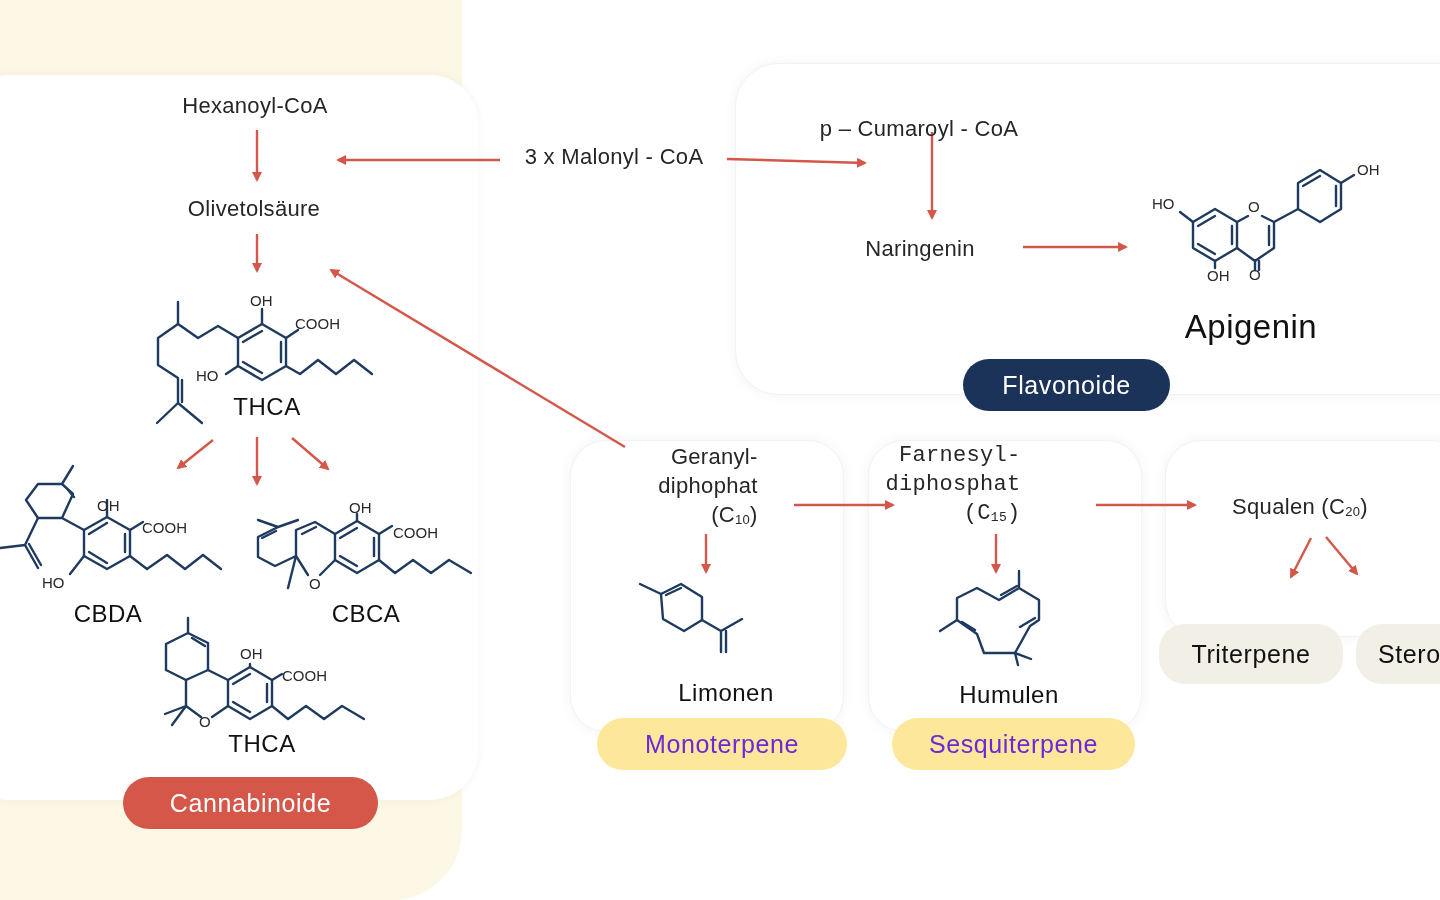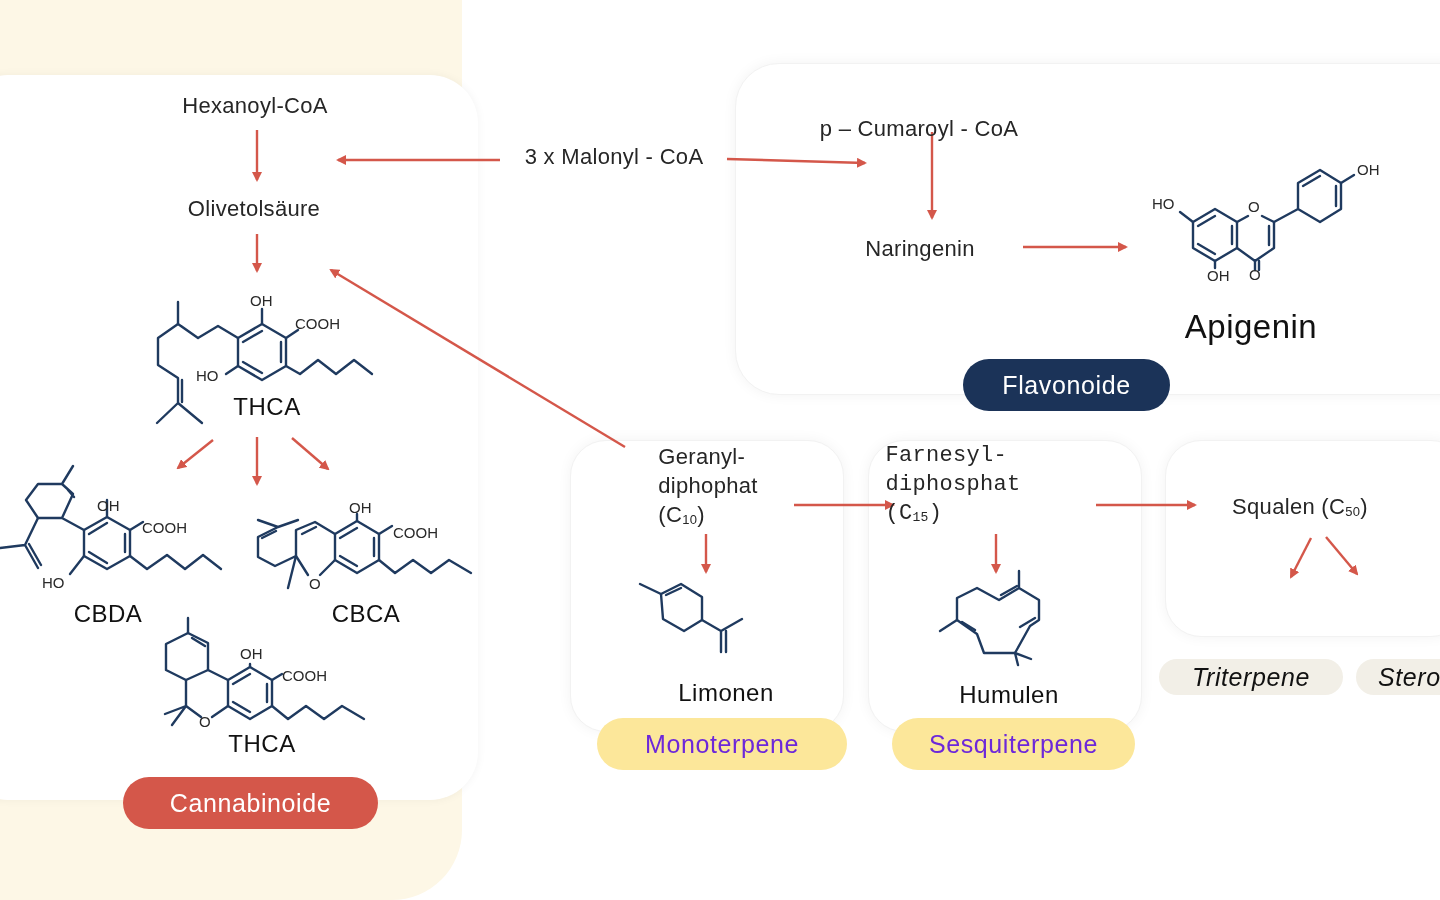--- a/index.html
+++ b/index.html
@@ -7,29 +7,29 @@
   .cream-panel{position:absolute;left:0;top:0;width:462px;height:900px;background:#fdf7e6;border-bottom-right-radius:70px;}
   .card{position:absolute;background:#ffffff;box-shadow:0 0 14px rgba(0,0,0,0.05);border:1px solid #f2f2f2;}
   .card-cannabinoid{left:-40px;top:75px;width:518px;height:725px;border-radius:48px;border:none;box-shadow:0 0 10px rgba(0,0,0,0.05);}
   .card-flavonoid{left:735px;top:63px;width:760px;height:330px;border-radius:44px;}
   .card-mono{left:570px;top:440px;width:272px;height:290px;border-radius:36px;}
   .card-sesqui{left:868px;top:440px;width:272px;height:290px;border-radius:36px;}
   .card-squalen{left:1165px;top:440px;width:300px;height:195px;border-radius:36px;}
   .lbl{position:absolute;font-size:22px;color:#262626;white-space:nowrap;letter-spacing:0.3px;}
   .lbl.center{transform:translateX(-50%);text-align:center;}
   .name{position:absolute;font-size:24px;color:#111;white-space:nowrap;transform:translateX(-50%);letter-spacing:0.5px;}
-  .multi{position:absolute;font-size:22px;color:#262626;text-align:left;line-height:29px;transform:translateX(-50%);white-space:nowrap;letter-spacing:0.3px;}
+  .multi{position:absolute;font-size:22px;color:#262626;text-align:right;line-height:29px;transform:translateX(-50%);white-space:nowrap;letter-spacing:0.3px;}
   .multi sub{font-size:13px;vertical-align:baseline;position:relative;top:2px;}
   .pill{position:absolute;height:52px;border-radius:26px;display:flex;align-items:center;justify-content:center;font-size:25px;letter-spacing:0.6px;white-space:nowrap;}
   .pill-red{left:123px;top:777px;width:255px;background:#d4574a;color:#ffffff;}
   .pill-navy{left:963px;top:359px;width:207px;background:#1b3358;color:#ffffff;}
   .pill-yellow{background:#fce79a;color:#6d28d9;}
   .pill-mono{left:597px;top:718px;width:250px;}
   .pill-sesqui{left:892px;top:718px;width:243px;}
-  .pill-grey{background:#f2efe7;color:#111;top:659px;height:36px;font-style:italic;}
+  .pill-grey{background:#f2efe7;color:#111;top:624px;height:60px;}
   .pill-tri{left:1159px;width:184px;}
   .pill-ster{left:1356px;width:170px;justify-content:flex-start;padding-left:22px;box-sizing:border-box;}
   svg.overlay{position:absolute;left:0;top:0;width:1440px;height:900px;pointer-events:none;}
   .mol{fill:none;stroke:#1f3a5f;stroke-width:2.4;stroke-linecap:round;stroke-linejoin:round;}
   .atom{font-family:"Liberation Sans",sans-serif;font-size:15px;fill:#2a2a2a;}
   .arrow{stroke:#d4574a;stroke-width:2.4;fill:none;}
   .arrowhead{fill:#d4574a;}
 </style>
 </head>
 <body>
@@ -179,15 +179,15 @@
 <div class="pill pill-yellow pill-mono">Monoterpene</div>
 
 <div class="multi" style="left:953px;top:441px;font-family:Liberation Mono, monospace;">
   <div>Farnesyl-</div>
   <div>diphosphat</div>
   <div><span>(C</span><sub>15</sub><span>)</span></div>
 </div>
 <div class="name" style="left:1009px;top:681px;text-align:center;">Humulen</div>
 <div class="pill pill-yellow pill-sesqui">Sesquiterpene</div>
 
-<div class="multi" style="left:1300px;top:492px;"><span>Squalen (C</span><sub>50</sub><span>)</span></div>
+<div class="multi" style="left:1300px;top:492px;"><span>Squalen (C</span><sub>20</sub><span>)</span></div>
 <div class="pill pill-grey pill-tri">Triterpene</div>
 <div class="pill pill-grey pill-ster">Stero</div>
 
 </body></html>

